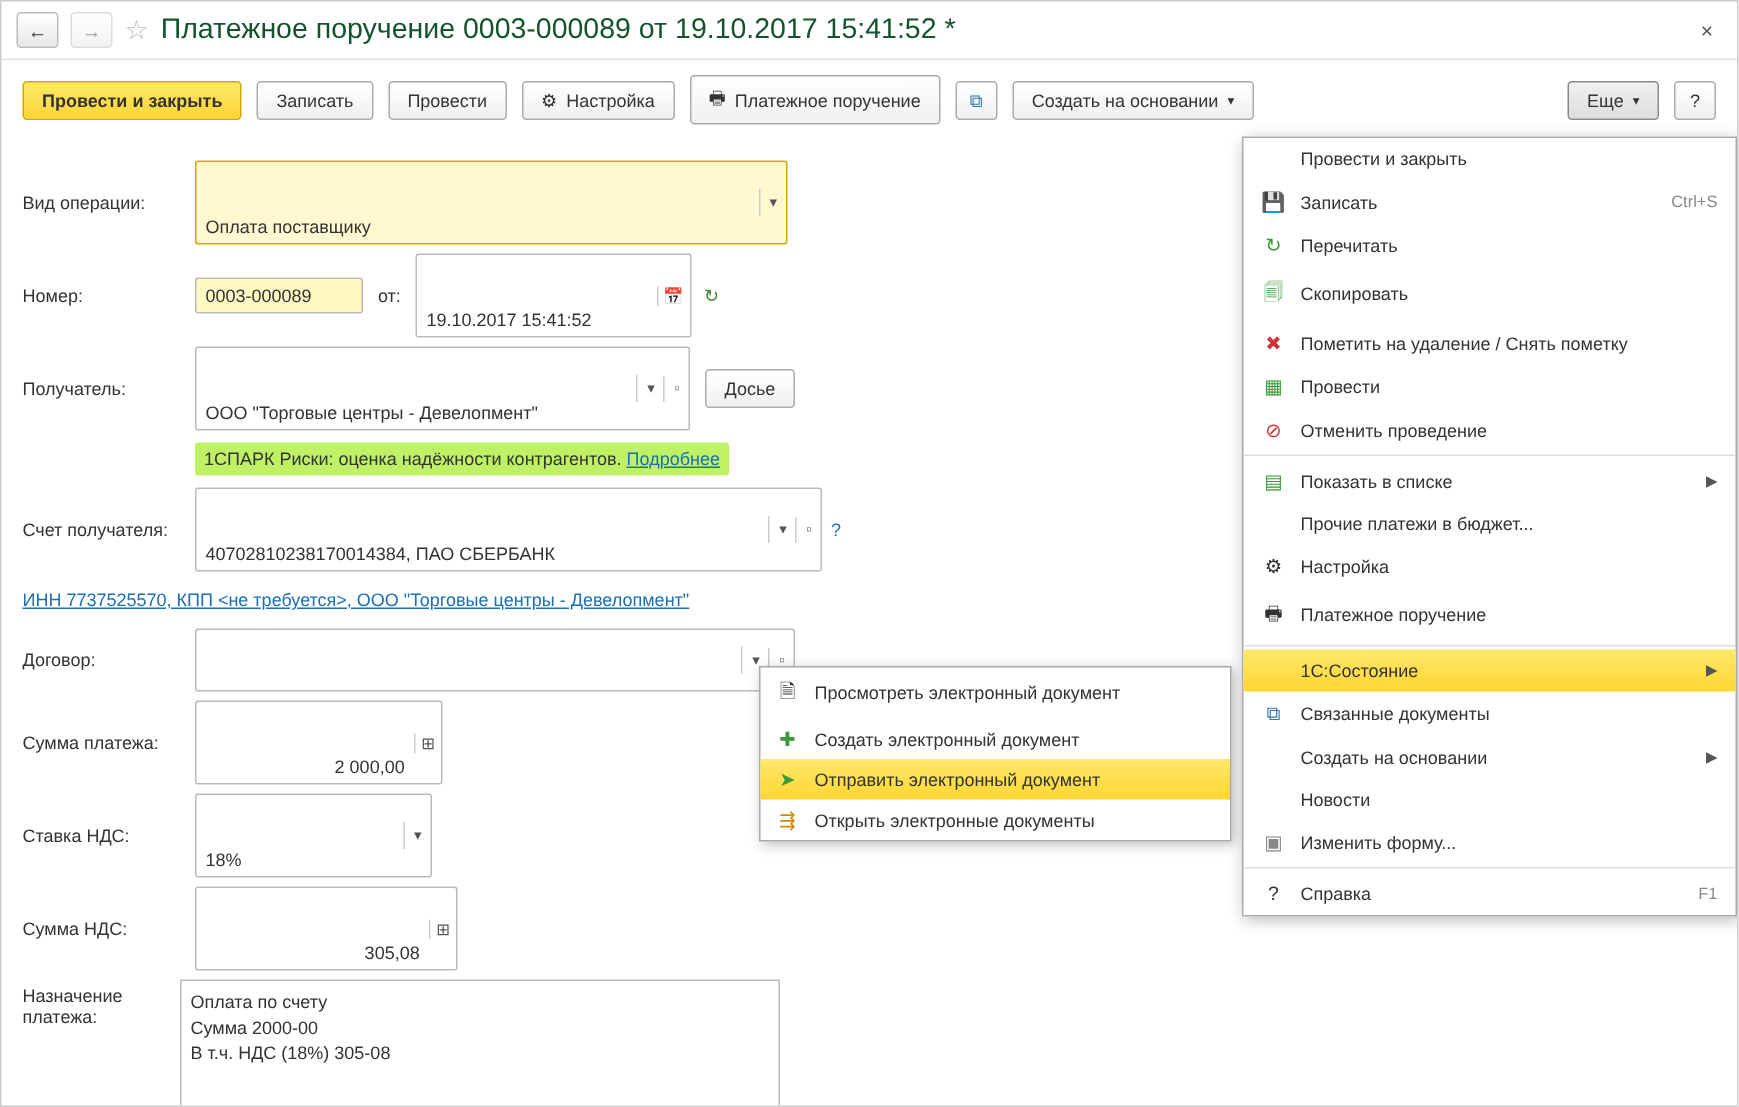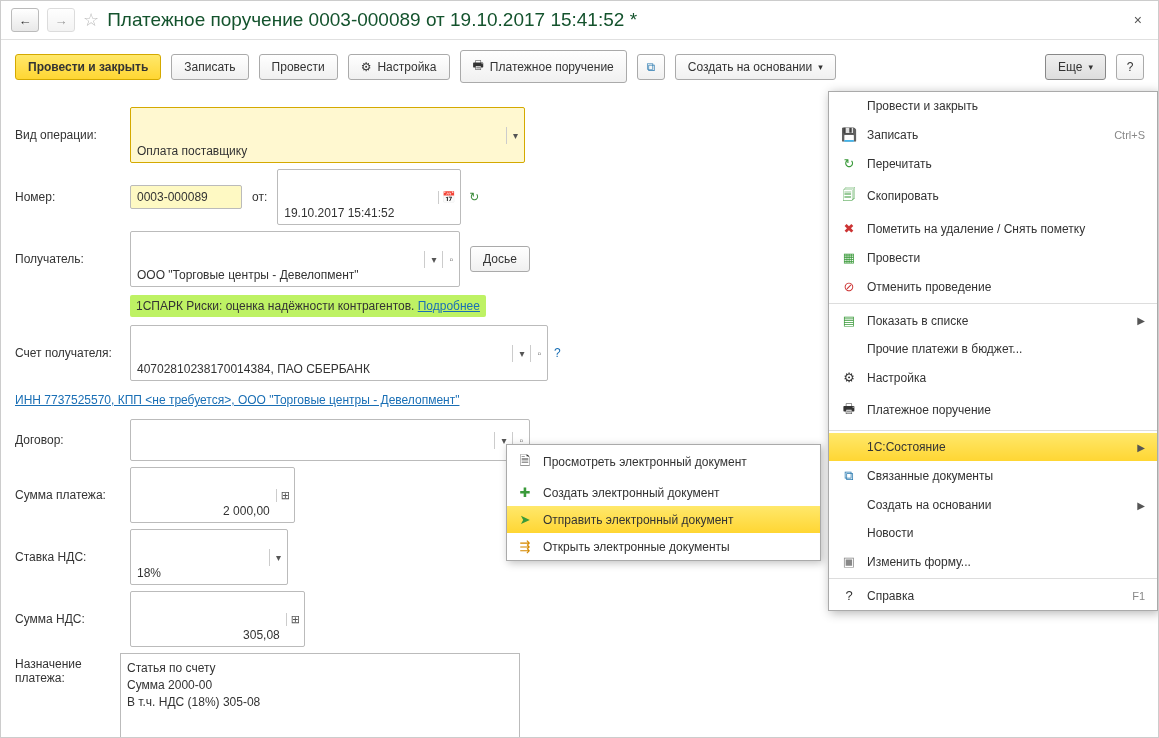--- a/index.html
+++ b/index.html
@@ -149,21 +149,21 @@
       <div class="row">
         <div class="lbl">Сумма НДС:</div>
         <div class="combo" style="width:175px">
           <div class="val" style="text-align:right">305,08</div>
           <div class="calmini">⊞</div>
         </div>
       </div>
       <div class="row" style="align-items:flex-start">
         <div class="lbl2">Назначение платежа:</div>
         <div class="textarea">
-          <div>Статья по счету</div>
+          <div>Оплата по счету</div>
           <div>Сумма 2000-00</div>
           <div>В т.ч. НДС  (18%) 305-08</div>
         </div>
       </div>
       <div class="row" style="margin-top:16px">
         <div class="lbl">Состояние:</div>
         <div class="state-sel" style="width:178px">
           <span class="sel">Отправлено</span>
           <span style="flex:1"></span>
           <div class="box" style="border-left:1px solid #ccc;padding:3px 6px">▫</div>

